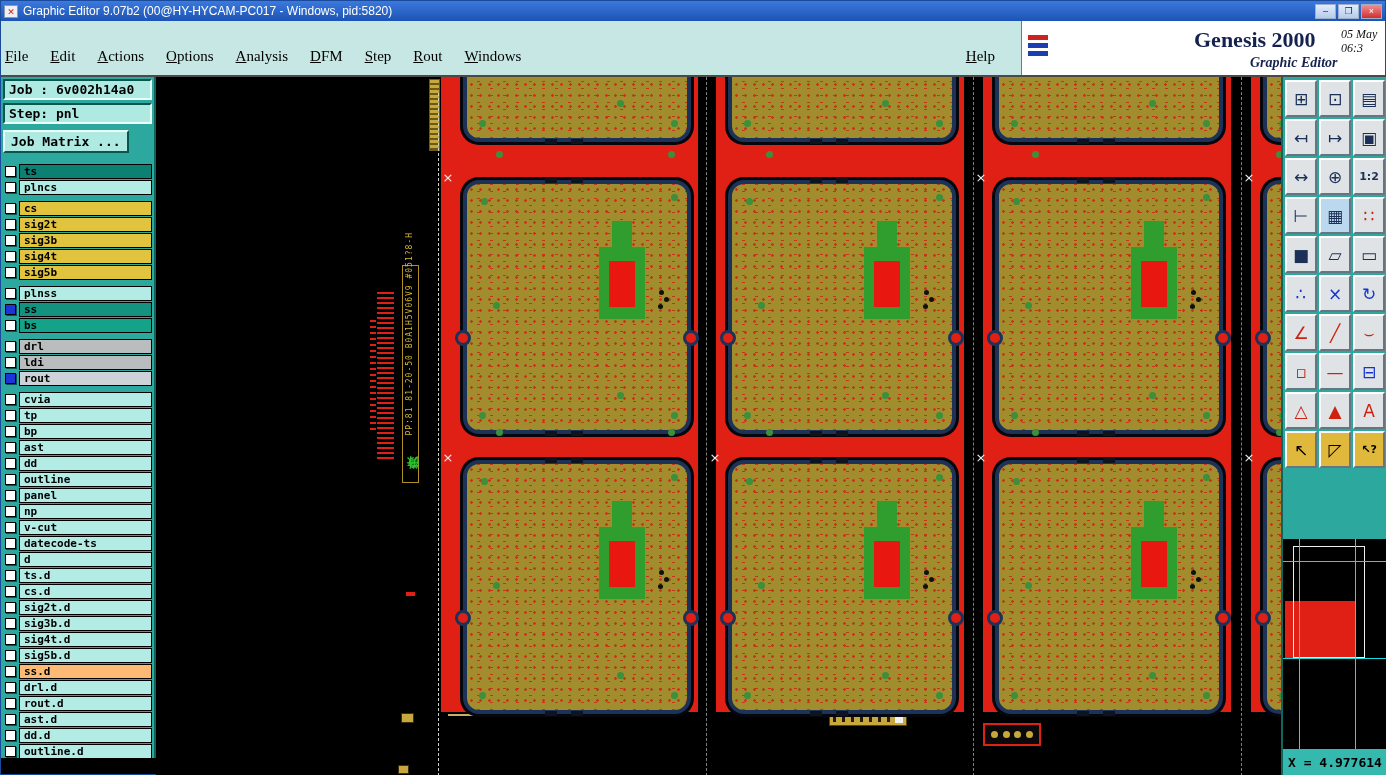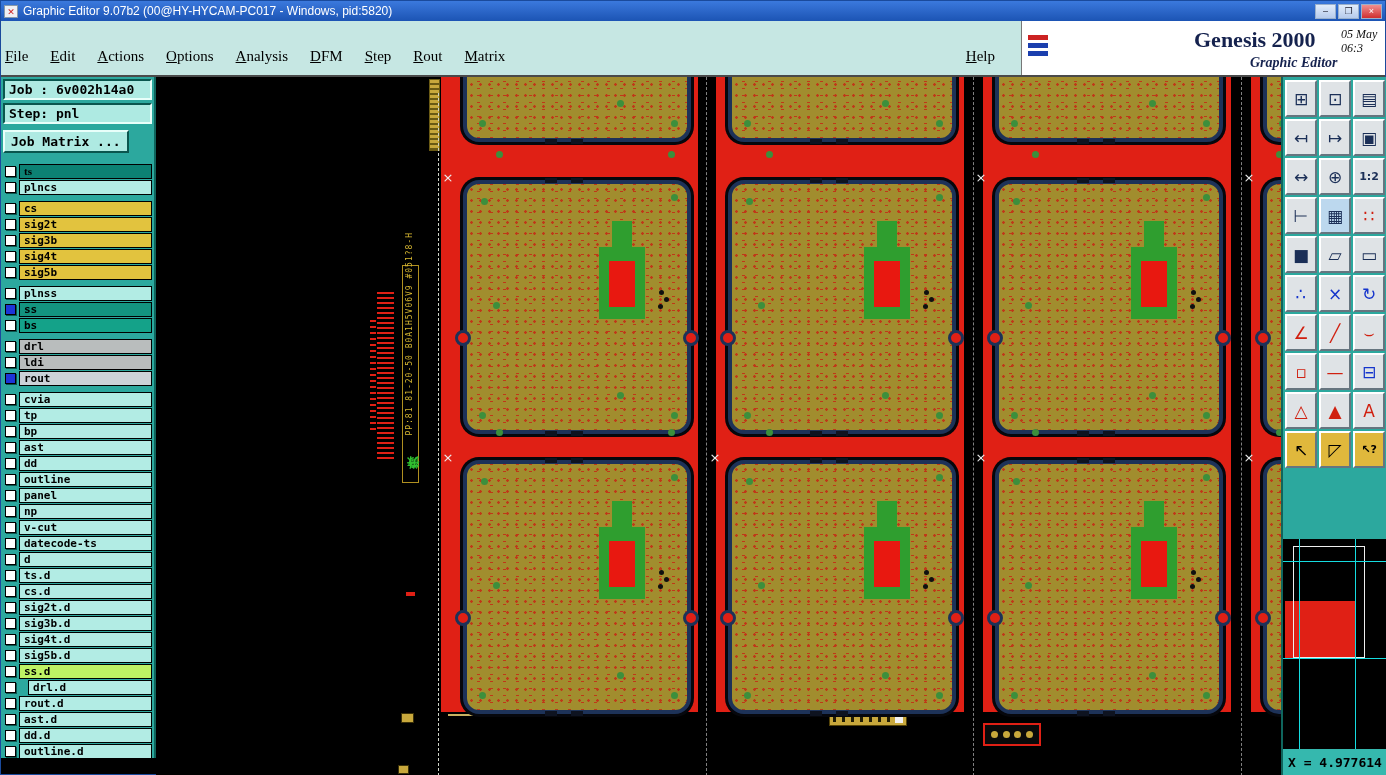--- a/index.html
+++ b/index.html
@@ -106,21 +106,21 @@
   <div class="menubar">
     <div class="menus">
       <span class="menu-item">File</span>
       <span class="menu-item">Edit</span>
       <span class="menu-item">Actions</span>
       <span class="menu-item">Options</span>
       <span class="menu-item">Analysis</span>
       <span class="menu-item">DFM</span>
       <span class="menu-item">Step</span>
       <span class="menu-item">Rout</span>
-      <span class="menu-item">Matrix</span>
+      <span class="menu-item">Windows</span>
       <span class="menu-item menu-help">Help</span>
     </div>
     <div class="brand">
       <span class="stripes" id="stripes">
           <i style="background: rgb(204, 34, 34);"></i>
           <i style="background: rgb(27, 63, 174);"></i>
           <i style="background: rgb(27, 63, 174);"></i>
         </span>
       <span class="genesis">Genesis 2000</span>
       <span class="gedit">Graphic Editor</span>
@@ -128,21 +128,21 @@
     </div>
   </div>
 
   <div class="left-panel">
     <div class="info-box">Job : 6v002h14a0</div>
     <div class="info-box">Step: pnl</div>
     <span class="matrix-btn">Job Matrix ...</span>
     <div id="layer-list">
         <div class="layer-row">
           <div class="cb"></div>
-          <div class="lbl" style="background: rgb(12, 129, 115); font-family: Liberation Serif, serif;">ts</div>
+          <div class="lbl" style="background: rgb(12, 129, 115);">ts</div>
         </div>
         <div class="layer-row">
           <div class="cb"></div>
           <div class="lbl" style="background: rgb(178, 236, 228);">plncs</div>
         </div>
         <div class="layer-row gs">
           <div class="cb"></div>
           <div class="lbl" style="background: rgb(226, 195, 62);">cs</div>
         </div>
         <div class="layer-row">
@@ -248,25 +248,25 @@
         <div class="layer-row">
           <div class="cb"></div>
           <div class="lbl" style="background: rgb(178, 236, 228);">sig4t.d</div>
         </div>
         <div class="layer-row">
           <div class="cb"></div>
           <div class="lbl" style="background: rgb(178, 236, 228);">sig5b.d</div>
         </div>
         <div class="layer-row">
           <div class="cb"></div>
-          <div class="lbl" style="background: #bef264;">ss.d</div>
-        </div>
-        <div class="layer-row">
-          <div class="cb"></div>
-          <div class="lbl" style="background: rgb(178, 236, 228); margin-left: 9px;">drl.d</div>
+          <div class="lbl" style="background: #fdba74;">ss.d</div>
+        </div>
+        <div class="layer-row">
+          <div class="cb"></div>
+          <div class="lbl" style="background: rgb(178, 236, 228);">drl.d</div>
         </div>
         <div class="layer-row">
           <div class="cb"></div>
           <div class="lbl" style="background: rgb(178, 236, 228);">rout.d</div>
         </div>
         <div class="layer-row">
           <div class="cb"></div>
           <div class="lbl" style="background: rgb(178, 236, 228);">ast.d</div>
         </div>
         <div class="layer-row">

